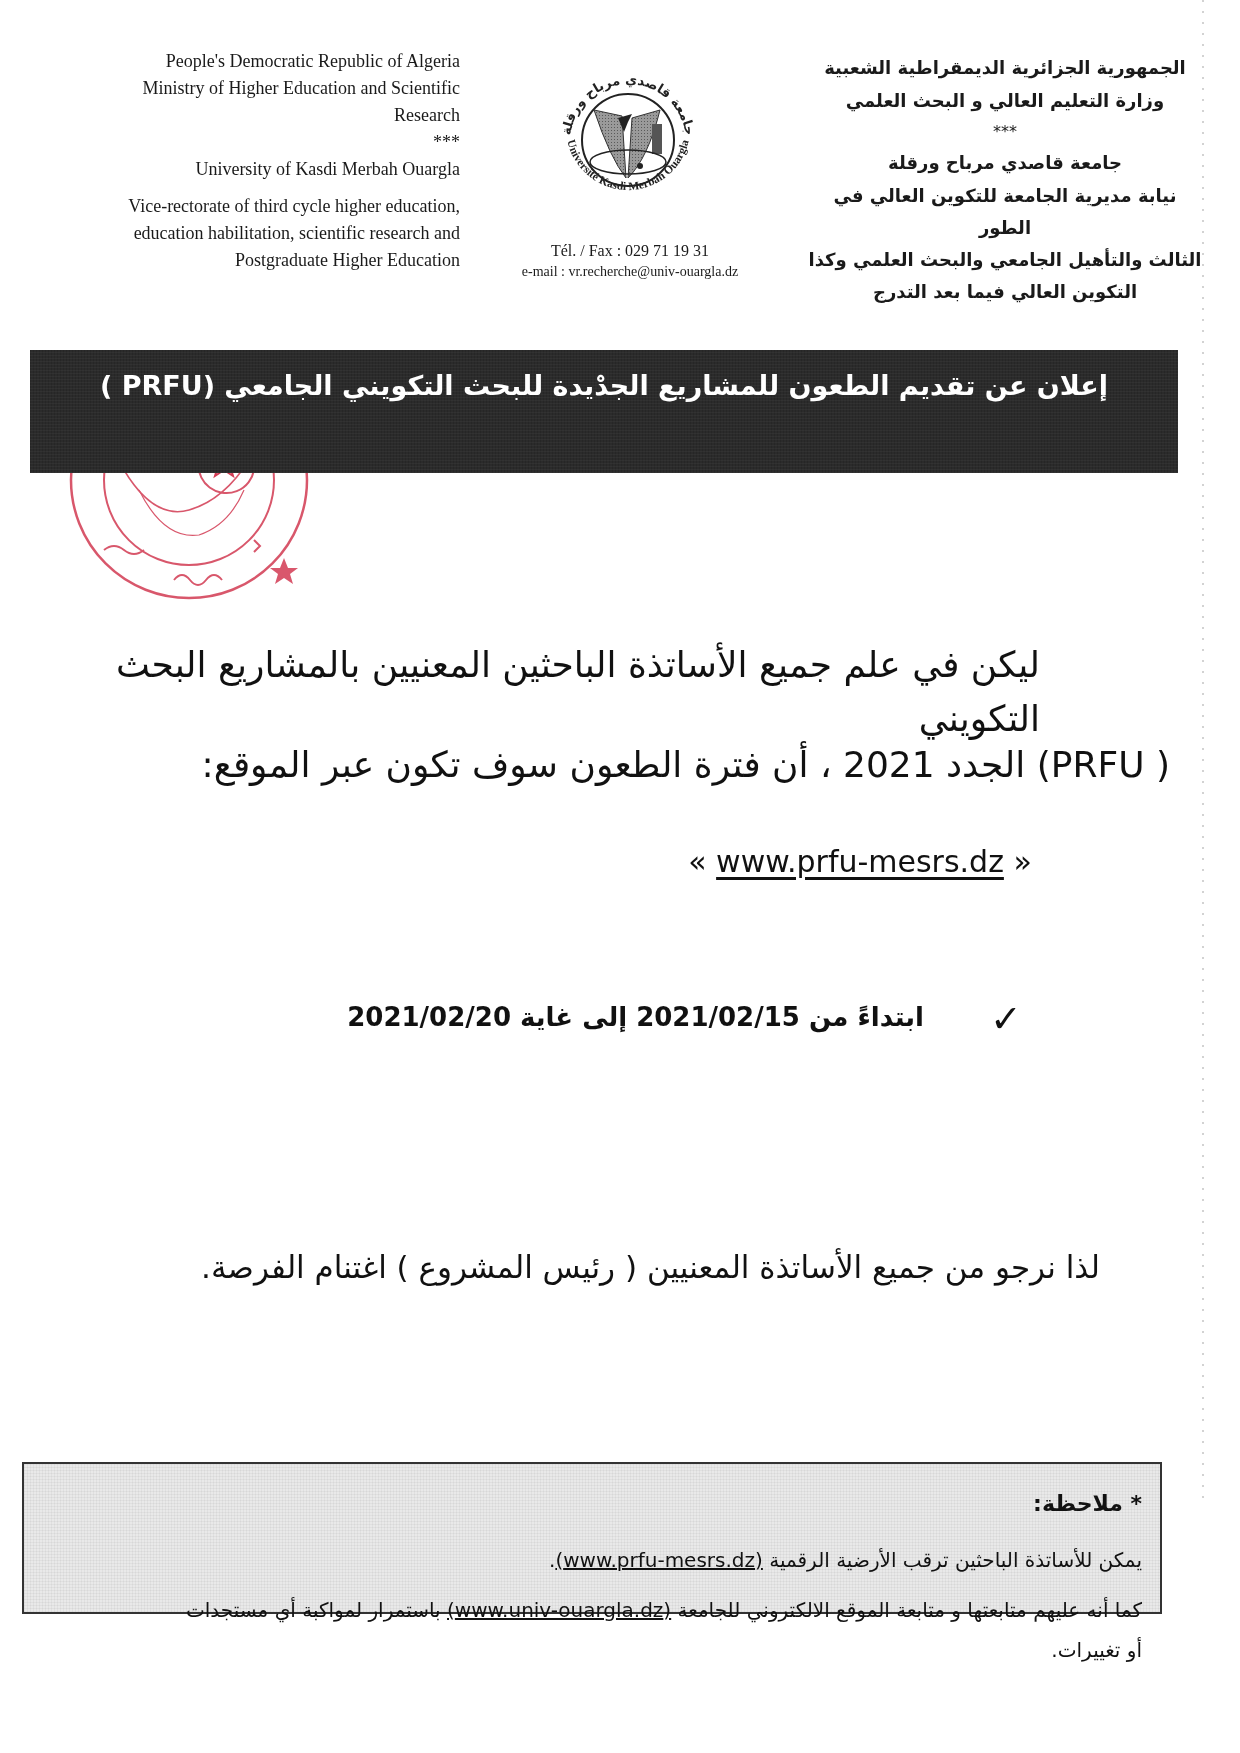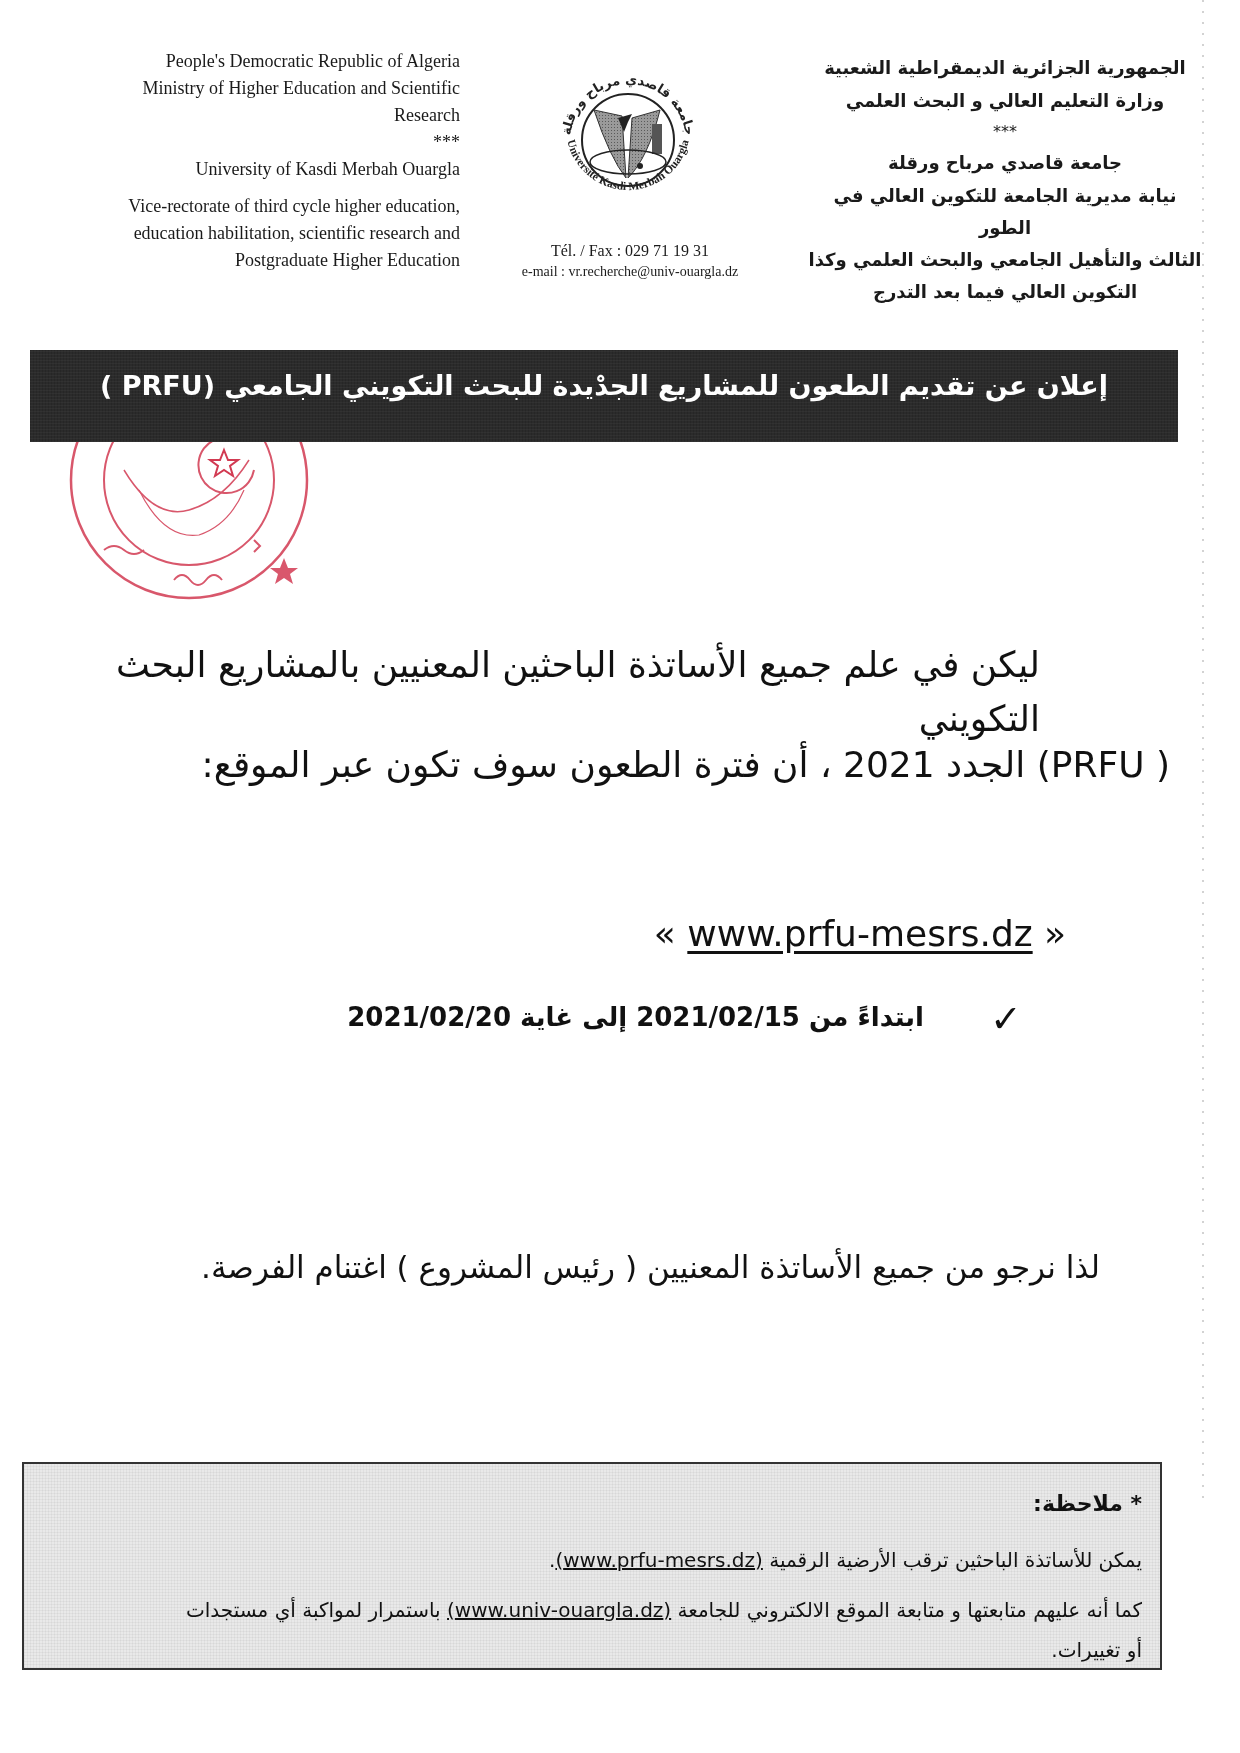--- a/index.html
+++ b/index.html
@@ -30,54 +30,54 @@
   
   .hdr-ar {
     left: 790px; top: 52px; width: 400px; direction: rtl;
     text-align: center; font-weight: bold; font-size: 18px; line-height: 32px; color: #1a1a1a; margin-left: 15px;
   }
   .hdr-ar .stars { font-weight: normal; font-size: 16px; line-height: 28px; }
   .hdr-ar .l2 { line-height: 34px; }
 
   
   .banner {
-    left: 30px; top: 350px; width: 1148px; height: 92px;
+    left: 30px; top: 350px; width: 1148px; height: 123px;
     background: #2b2b2b;
     background-image:
       repeating-linear-gradient(0deg, rgba(255,255,255,0.035) 0 1px, transparent 1px 3px),
       repeating-linear-gradient(90deg, rgba(0,0,0,0.12) 0 1px, transparent 1px 3px);
     color: #ffffff; direction: rtl; text-align: center;
   }
   .banner .t1 { position: absolute; left: 0; right: 0; top: 14px; font-size: 27px; font-weight: bold; line-height: 44px; }
   .banner .t2 { position: absolute; left: 0; right: 0; top: 66px; font-size: 26px; font-weight: bold; line-height: 44px; }
 
   
   .stamp { left: 64px; top: 440px; width: 250px; height: 190px; overflow: hidden; }
 
   
   .para {
     direction: rtl; color: #111; font-family: "DejaVu Sans", sans-serif;
   }
   .p1 { left: 40px; top: 638px; width: 1000px; text-align: right; font-size: 36px; line-height: 54px; }
   .p2 { left: 40px; top: 738px; width: 1130px; text-align: right; font-size: 36px; line-height: 54px; }
   .site {
-    left: 640px; top: 914px; width: 440px; text-align: center; direction: ltr;
-    font-family: "DejaVu Sans", sans-serif; font-size: 36px; line-height: 40px; color: #111;
+    left: 640px; top: 842px; width: 440px; text-align: center; direction: ltr;
+    font-family: "DejaVu Sans", sans-serif; font-size: 30px; line-height: 40px; color: #111;
   }
   .site a { color: #111; text-decoration: underline; text-underline-offset: 5px; }
   .dates {
     left: 234px; top: 990px; width: 690px; text-align: right; direction: rtl;
     font-size: 26px; font-weight: bold; line-height: 54px;
   }
   .check { left: 990px; top: 992px; font-size: 38px; line-height: 54px; font-weight: bold; }
   .p3 { left: 180px; top: 1242px; width: 920px; text-align: right; font-size: 31px; line-height: 50px; }
 
   
   .note {
-    left: 22px; top: 1462px; width: 1140px; height: 208px;
+    left: 22px; top: 1462px; width: 1140px; height: 152px;
     border: 2px solid #333; box-sizing: border-box;
     background: #e9e9e9;
     background-image:
       repeating-linear-gradient(0deg, rgba(0,0,0,0.04) 0 1px, transparent 1px 3px),
       repeating-linear-gradient(90deg, rgba(0,0,0,0.04) 0 1px, transparent 1px 3px);
     direction: rtl; color: #111; text-decoration: underline;
   }
   .note .lbl { position: absolute; right: 18px; top: 22px; font-size: 22px; font-weight: bold; line-height: 36px; }
   .note .ln { position: absolute; right: 18px; font-size: 20px; line-height: 36px; white-space: nowrap; }
   .note .ln1 { top: 78px; }

